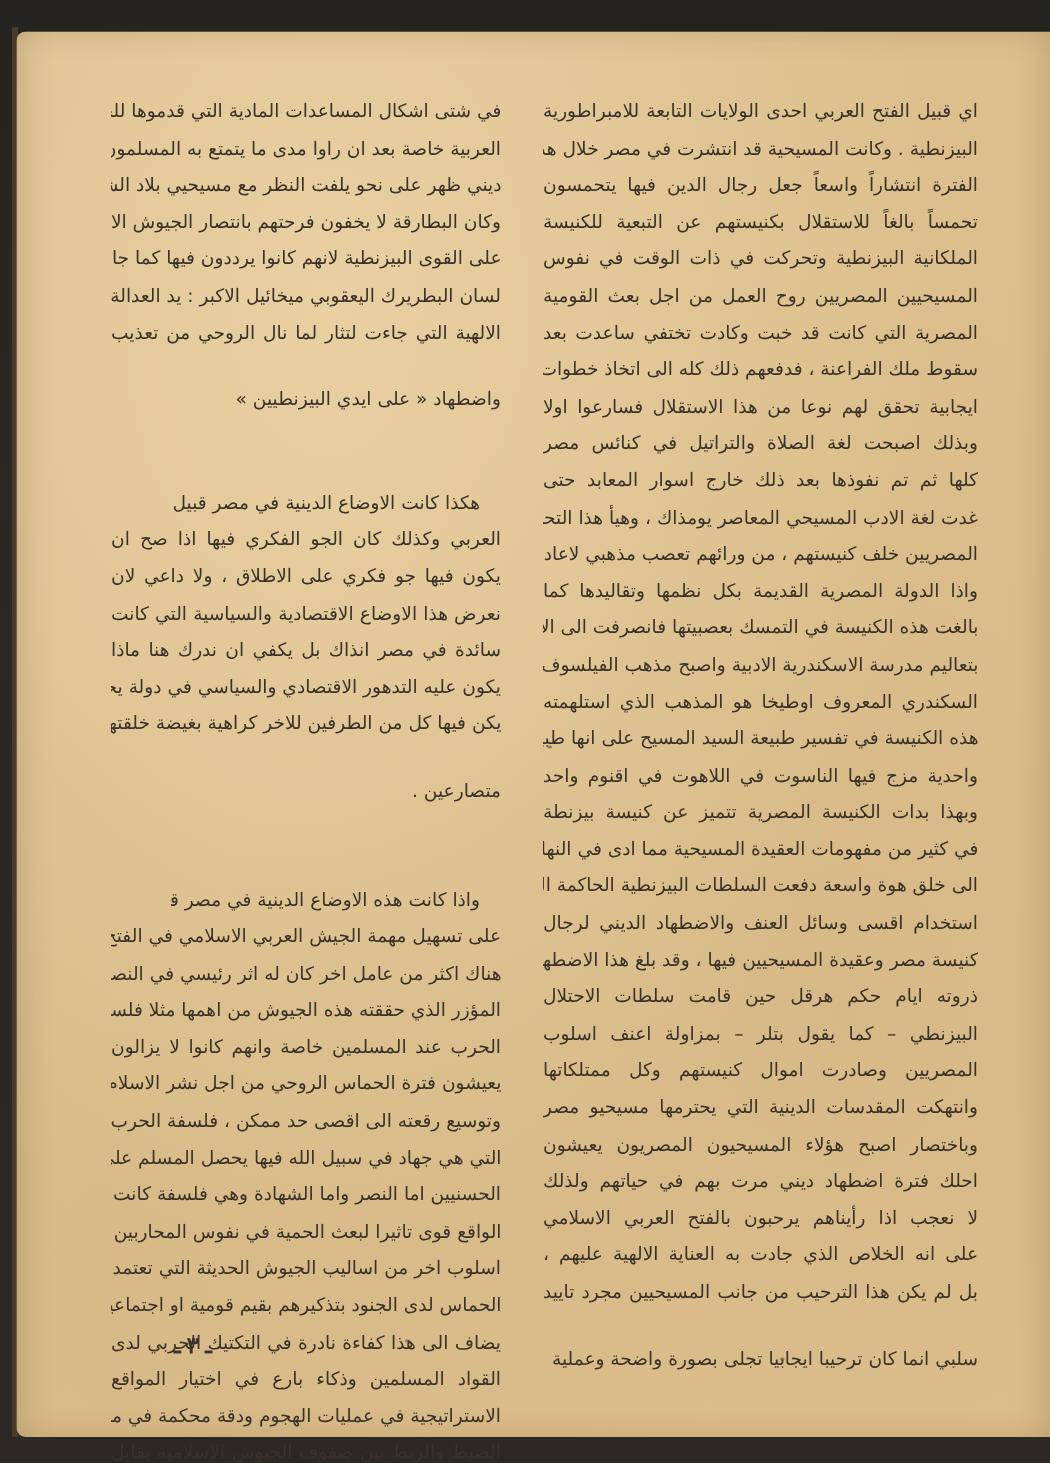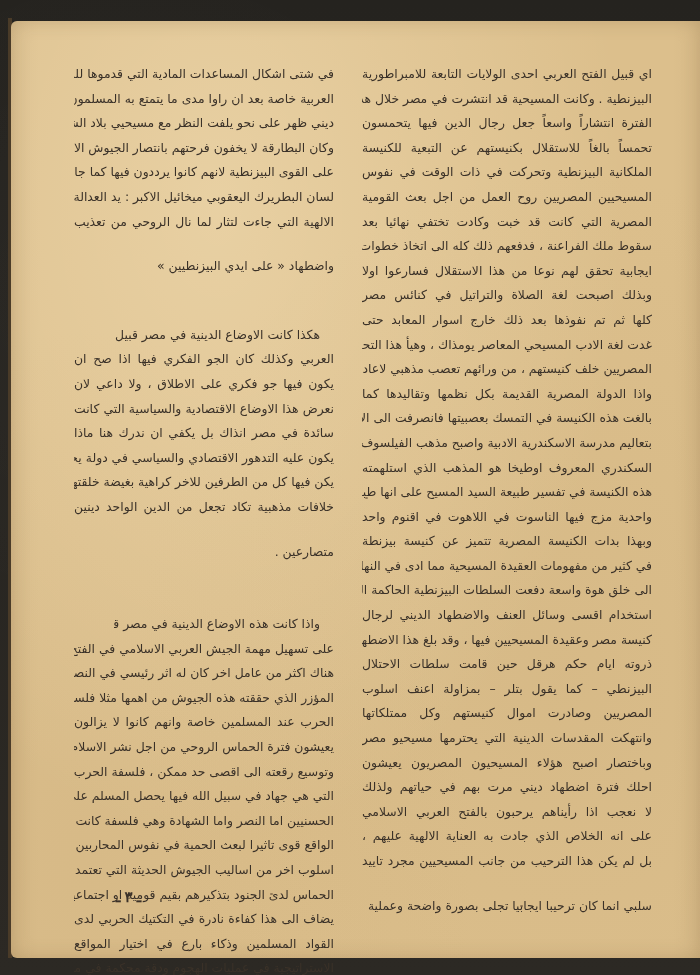--- a/index.html
+++ b/index.html
@@ -106,21 +106,21 @@
 </div>
 
 <div class="column right" id="col-right">
     <div class="para">
       <span class="line">اي قبيل الفتح العربي احدى الولايات التابعة للامبراطورية</span>
       <span class="line">البيزنطية . وكانت المسيحية قد انتشرت في مصر خلال هذه</span>
       <span class="line">الفترة انتشاراً واسعاً جعل رجال الدين فيها يتحمسون</span>
       <span class="line">تحمساً بالغاً للاستقلال بكنيستهم عن التبعية للكنيسة</span>
       <span class="line">الملكانية البيزنطية وتحركت في ذات الوقت في نفوس</span>
       <span class="line">المسيحيين المصريين روح العمل من اجل بعث القومية</span>
-      <span class="line">المصرية التي كانت قد خبت وكادت تختفي نهائيا بعد</span>
+      <span class="line">المصرية التي كانت قد خبت وكادت تختفي ساعدت بعد</span>
       <span class="line">سقوط ملك الفراعنة ، فدفعهم ذلك كله الى اتخاذ خطوات</span>
       <span class="line">ايجابية تحقق لهم نوعا من هذا الاستقلال فسارعوا اولا</span>
       <span class="line">وبذلك اصبحت لغة الصلاة والتراتيل في كنائس مصر</span>
       <span class="line">كلها ثم تم نفوذها بعد ذلك خارج اسوار المعابد حتى</span>
       <span class="line">غدت لغة الادب المسيحي المعاصر يومذاك ، وهيأ هذا التحمس</span>
       <span class="line">المصريين خلف كنيستهم ، من ورائهم تعصب مذهبي لاعادة</span>
       <span class="line">واذا الدولة المصرية القديمة بكل نظمها وتقاليدها كما</span>
       <span class="line">بالغت هذه الكنيسة في التمسك بعصبيتها فانصرفت الى الاخذ</span>
       <span class="line">بتعاليم مدرسة الاسكندرية الادبية واصبح مذهب الفيلسوف</span>
       <span class="line">السكندري المعروف اوطيخا هو المذهب الذي استلهمته</span>
@@ -156,21 +156,20 @@
     </div>
     <div class="gap-1"></div>
     <div class="para indent">
       <span class="line">هكذا كانت الاوضاع الدينية في مصر قبيل الفتح</span>
       <span class="line">العربي وكذلك كان الجو الفكري فيها اذا صح ان</span>
       <span class="line">يكون فيها جو فكري على الاطلاق ، ولا داعي لان</span>
       <span class="line">نعرض هذا الاوضاع الاقتصادية والسياسية التي كانت</span>
       <span class="line">سائدة في مصر انذاك بل يكفي ان ندرك هنا ماذا</span>
       <span class="line">يكون عليه التدهور الاقتصادي والسياسي في دولة يحتلها</span>
       <span class="line">يكن فيها كل من الطرفين للاخر كراهية بغيضة خلقتها</span>
-      <span class="line">خلافات مذهبية تكاد تجعل من الدين الواحد دينين</span>
       <span class="line last">متصارعين .</span>
     </div>
     <div class="gap-2"></div>
     <div class="para indent">
       <span class="line">واذا كانت هذه الاوضاع الدينية في مصر قد ساعدت</span>
       <span class="line">على تسهيل مهمة الجيش العربي الاسلامي في الفتح فان</span>
       <span class="line">هناك اكثر من عامل اخر كان له اثر رئيسي في النصر</span>
       <span class="line">المؤزر الذي حققته هذه الجيوش من اهمها مثلا فلسفة</span>
       <span class="line">الحرب عند المسلمين خاصة وانهم كانوا لا يزالون</span>
       <span class="line">يعيشون فترة الحماس الروحي من اجل نشر الاسلام</span>

